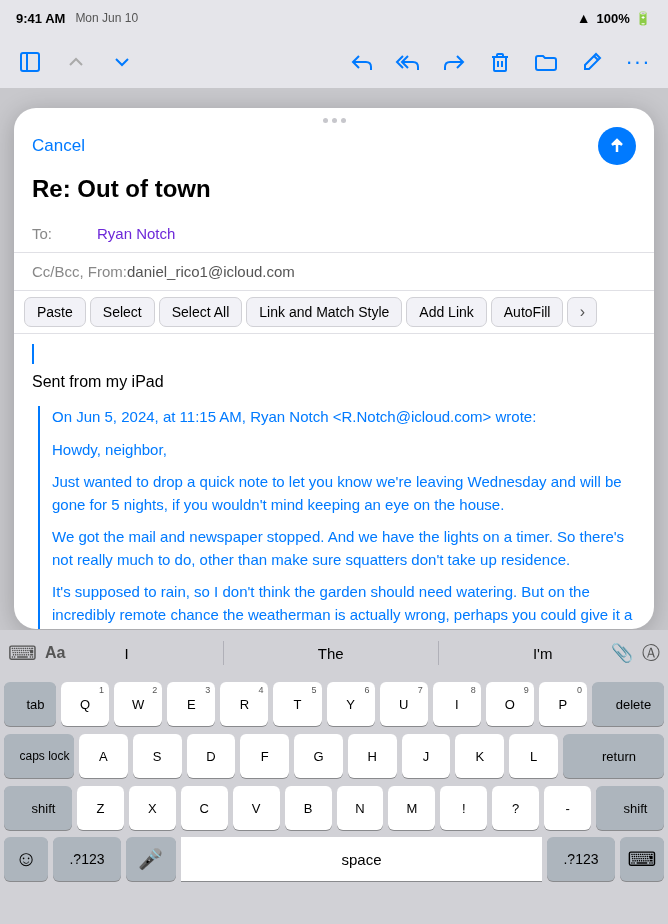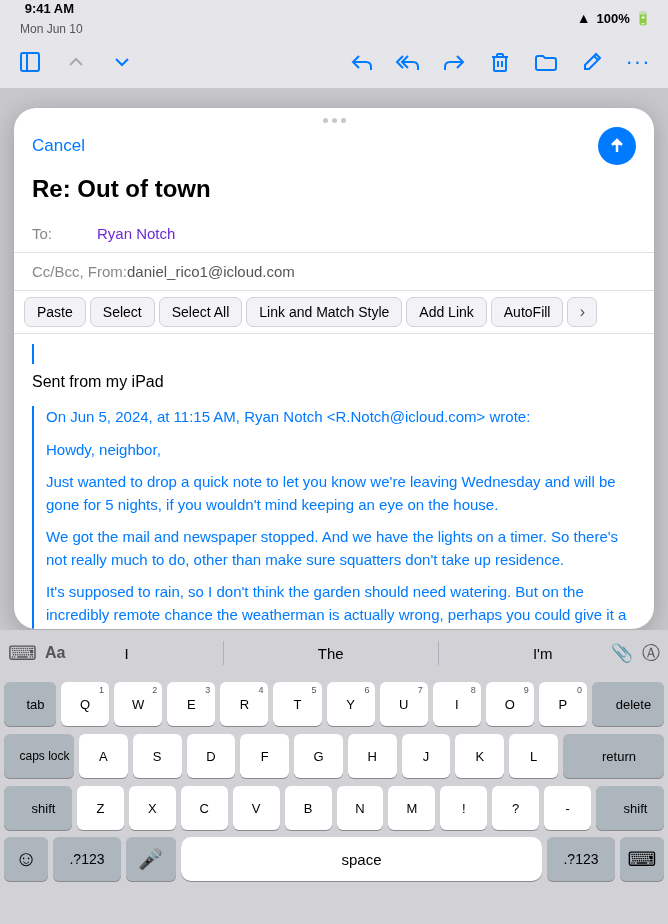--- a/index.html
+++ b/index.html
@@ -21,21 +21,21 @@
       background: #e5e5ea;
       display: flex;
       align-items: center;
       justify-content: space-between;
       padding: 0 16px;
       font-size: 13px;
       font-weight: 600;
       color: #000;
       z-index: 10;
     }
-    .status-bar-left { display: flex; align-items: center; gap: 6px; flex-direction: column; }
+    .status-bar-left { display: flex; align-items: center; gap: 6px; }
     .status-bar-right { display: flex; align-items: center; gap: 6px; }
 
     
     .toolbar {
       position: absolute;
       top: 36px; left: 0; right: 0;
       height: 52px;
       background: #e5e5ea;
       display: flex;
       align-items: center;
@@ -177,20 +177,21 @@
       margin-right: 2px;
       animation: blink 1s step-end infinite;
     }
     @keyframes blink { 50% { opacity: 0; } }
 
     .sent-from { color: #000; margin-bottom: 12px; }
     .quoted-block {
       border-left: 2px solid #007aff;
       padding-left: 12px;
       color: #007aff;
+      margin-left: 6px;
     }
     .quoted-block p { margin-bottom: 10px; font-size: 15px; line-height: 1.5; }
     .quoted-header { font-size: 14px; margin-bottom: 8px; }
 
     
     .predictive-bar {
       position: absolute;
       bottom: 248px; left: 0; right: 0;
       height: 46px;
       background: #d1d1d6;
@@ -267,21 +268,21 @@
     .keyboard-bottom {
       display: flex;
       align-items: center;
       gap: 5px;
       padding: 0 4px;
       height: 50px;
     }
     .key-emoji { width: 44px; background: #adb5bd; border-radius: 6px; height: 44px; display: flex; align-items: center; justify-content: center; font-size: 22px; cursor: pointer; box-shadow: 0 1px 0 #898a8d; }
     .key-symbol-mode { width: 68px; background: #adb5bd; border-radius: 6px; height: 44px; display: flex; align-items: center; justify-content: center; font-size: 14px; cursor: pointer; box-shadow: 0 1px 0 #898a8d; }
     .key-mic { width: 50px; background: #adb5bd; border-radius: 6px; height: 44px; display: flex; align-items: center; justify-content: center; font-size: 20px; cursor: pointer; box-shadow: 0 1px 0 #898a8d; }
-    .key-space { flex: 1; background: #fff; border-radius: 10px; height: 44px; display: flex; align-items: center; justify-content: center; font-size: 15px; color: #000; cursor: pointer; box-shadow: 0 1px 0 #898a8d; }
+    .key-space { flex: 1; background: #fff; border-radius: 0; height: 44px; display: flex; align-items: center; justify-content: center; font-size: 15px; color: #000; cursor: pointer; box-shadow: 0 1px 0 #898a8d; }
     .key-symbol-mode-right { width: 68px; background: #adb5bd; border-radius: 6px; height: 44px; display: flex; align-items: center; justify-content: center; font-size: 14px; cursor: pointer; box-shadow: 0 1px 0 #898a8d; }
     .key-keyboard { width: 44px; background: #adb5bd; border-radius: 6px; height: 44px; display: flex; align-items: center; justify-content: center; font-size: 20px; cursor: pointer; box-shadow: 0 1px 0 #898a8d; }
 
     .home-indicator {
       position: absolute;
       bottom: 4px; left: 50%; transform: translateX(-50%);
       width: 120px; height: 5px;
       background: #333;
       border-radius: 3px;
       opacity: 0.3;

